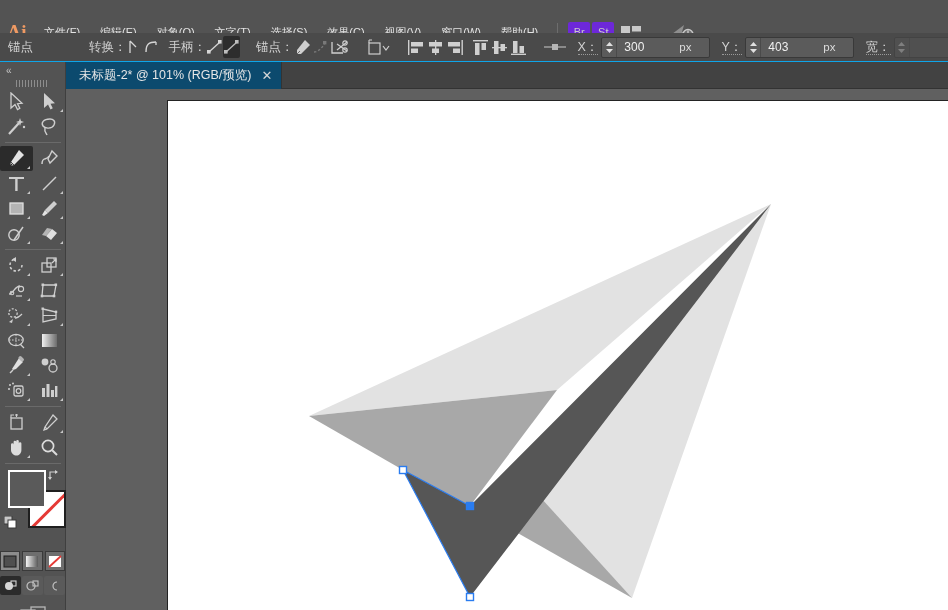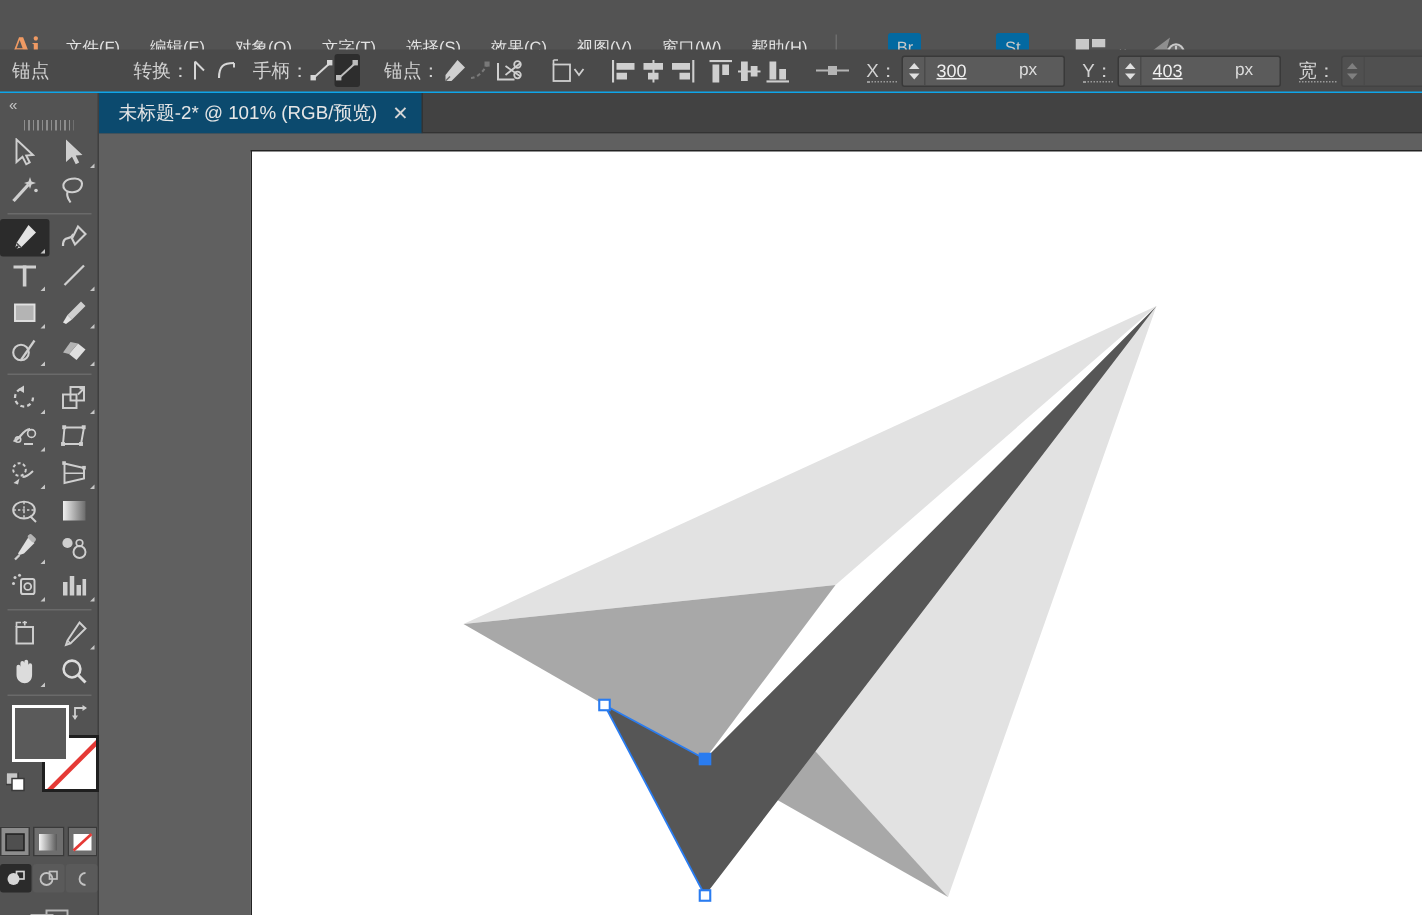--- a/index.html
+++ b/index.html
@@ -27,22 +27,22 @@
     letter-spacing: .3px;
   }
   .menu-item {
     padding: 0 10px; height: 33px; line-height: 33px;
     color: #e3e3e3; font-size: 11px; white-space: nowrap; cursor: default;
   }
   .menu-sep {
     width: 1px; height: 18px; background: #6d6d6d; margin: 0 9px;
   }
   .appbtn {
-    width: 22px; height: 20px; margin: 0 25px;
-    background: #0369a1; border-radius: 2px;
+    width: 22px; height: 20px; margin: 0 1px;
+    background: #6d28d9; border-radius: 2px;
     color: #c9c9c9; font-size: 11px;
     display: flex; align-items: center; justify-content: center;
     cursor: default;
   }
   .arrange-icon { margin-left: 6px; display: flex; align-items: center; cursor: default; }
   .chev { margin-left: 7px; color: #c9c9c9; font-size: 10px; }
   .stock-icon { margin-left: 14px; display: flex; align-items: center; cursor: default; }
 
   
   .controlbar {
@@ -73,21 +73,20 @@
   }
   .stepper {
     width: 15px; height: 19px; display: flex; flex-direction: column;
     align-items: center; justify-content: center; gap: 1px;
     border-right: 1px solid #4a4a4a;
   }
   .field input {
     background: transparent; border: 0; outline: none;
     color: #f0f0f0; font-size: 12px; width: 62px; padding-left: 7px;
     font-family: "Liberation Sans", sans-serif;
-    text-decoration: underline;
   }
   .unit { color: #dcdcdc; font-size: 11.5px; padding-right: 17px; }
   .xy-label {
     color: #d2d2d2; font-size: 12.5px; margin-left: 12px;
     border-bottom: 1px dotted #9a9a9a; line-height: 14px;
   }
   .field.disabled { opacity: .4; }
 
   
   .toolpanel {

